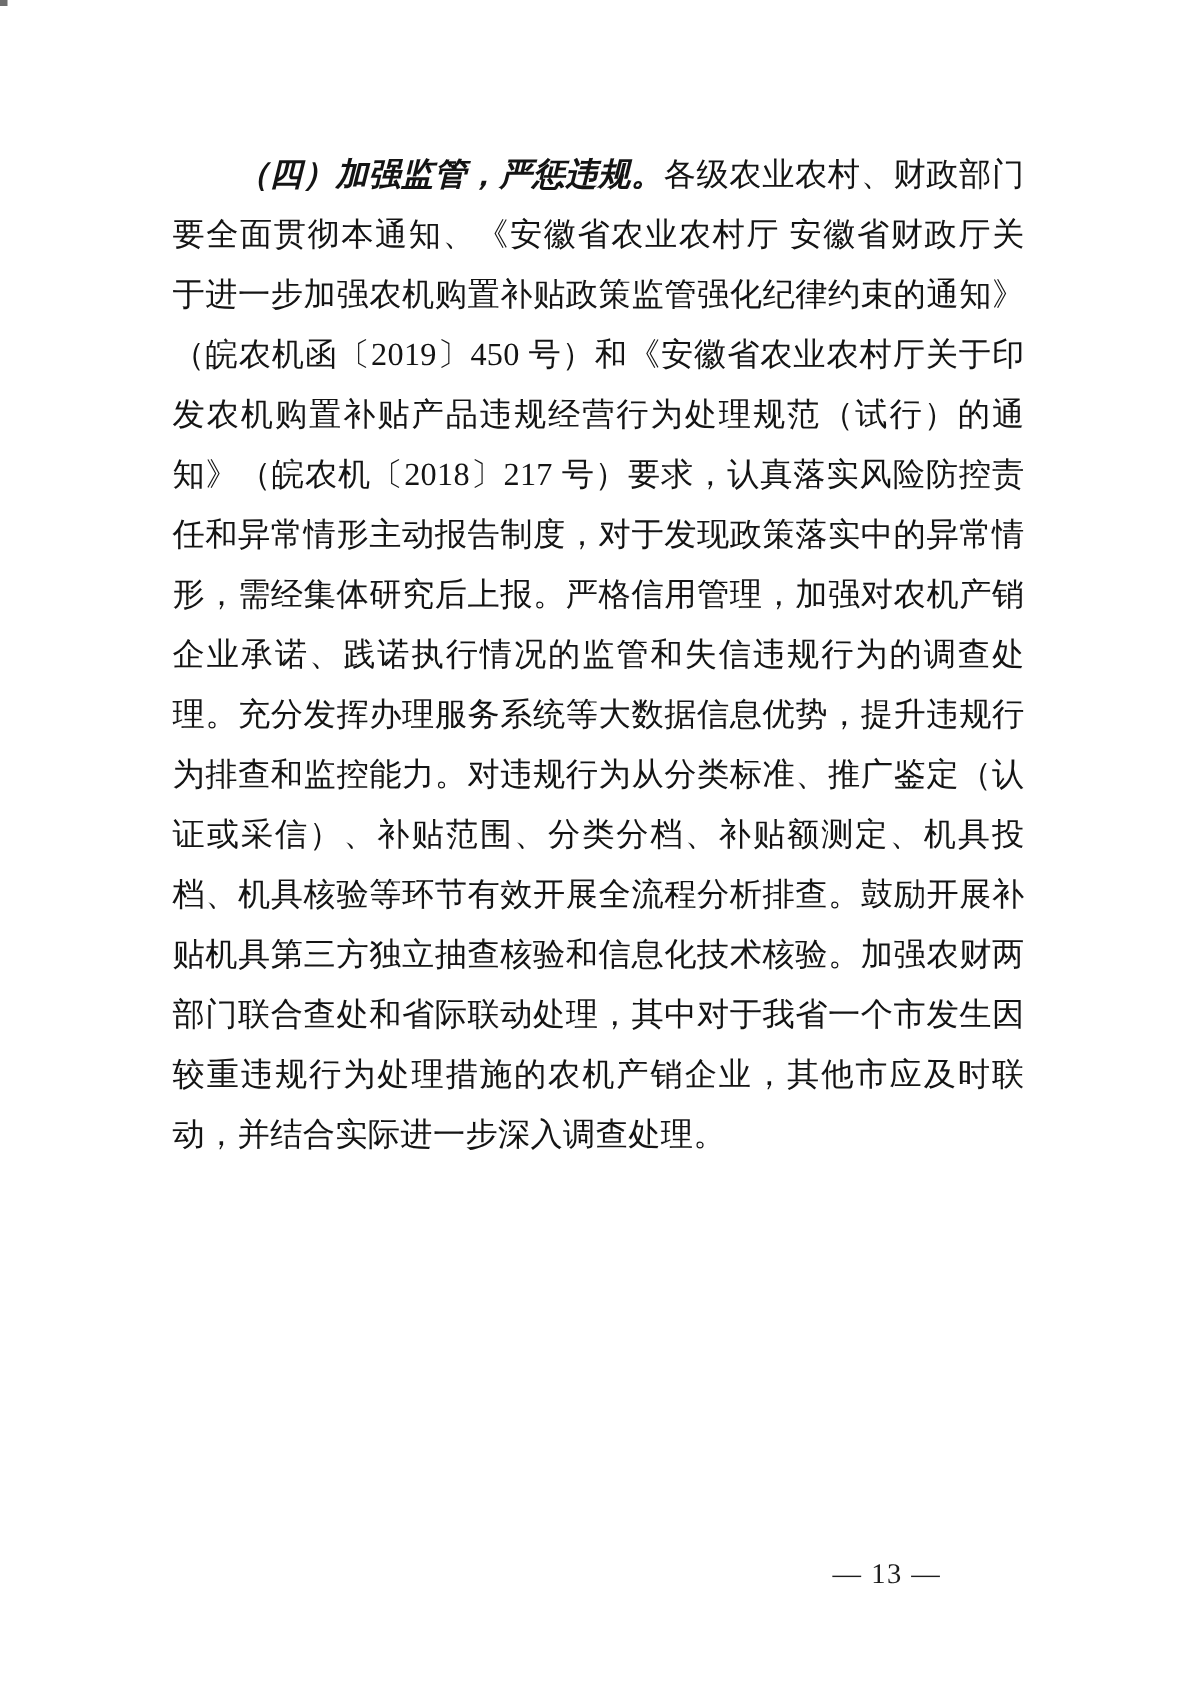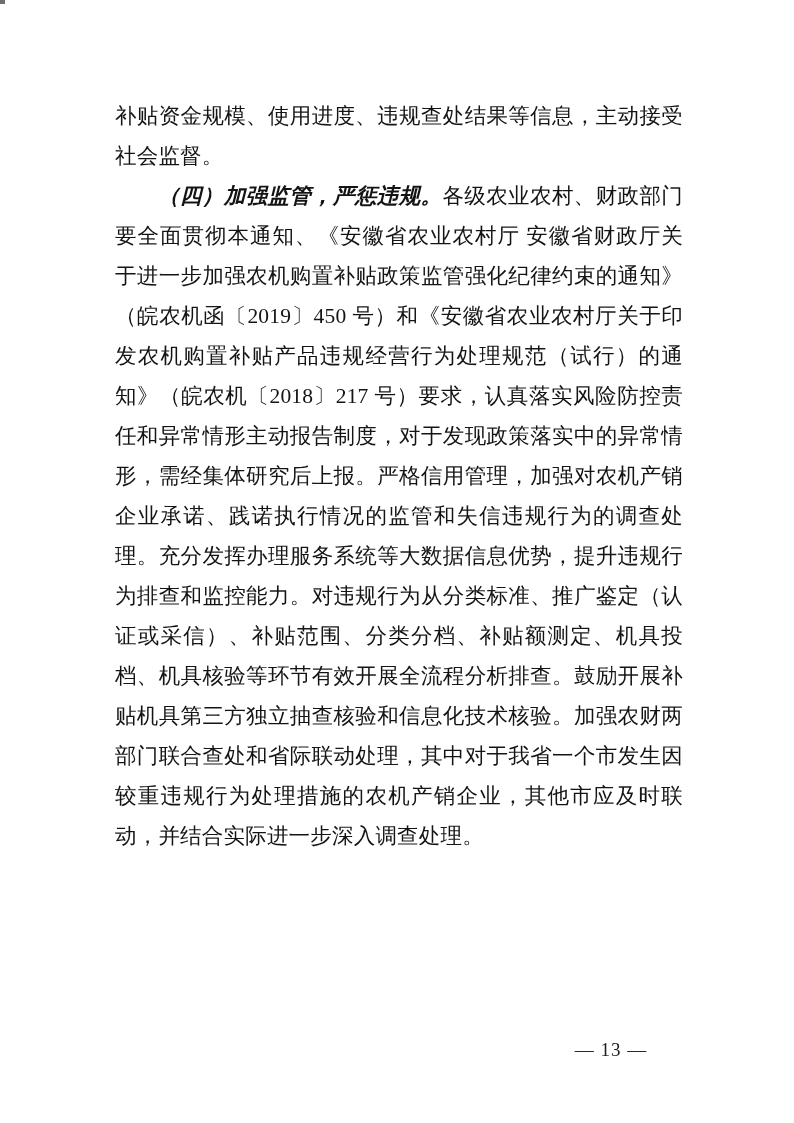--- a/index.html
+++ b/index.html
@@ -45,37 +45,36 @@
   }
   .section-heading {
     font-weight: bold;
     font-style: italic;
   }
   .page-number {
     position: absolute;
     left: 555px;
     top: 1036px;
     width: 112px;
-    text-align: center;
+    text-align: left;
     font-size: 19px;
     line-height: 28px;
     color: #1d1d1d;
     letter-spacing: 1px;
   }
 </style>
 </head>
 <body>
 
 <div class="page">
 
   <div class="scan-artifact"></div>
 
   <div class="content">
 
-    <p class="para"><span>补贴资金规模、使用进度、违规查处结果等信息，主动接受社会监督。</span></p>
 
     <p class="para indent"><span class="section-heading">（四）加强监管，严惩违规。</span><span>各级农业农村、财政部门要全面贯彻本通知、《安徽省农业农村厅 安徽省财政厅关于进一步加强农机购置补贴政策监管强化纪律约束的通知》（皖农机函〔2019〕450 号）和《安徽省农业农村厅关于印发农机购置补贴产品违规经营行为处理规范（试行）的通知》（皖农机〔2018〕217 号）要求，认真落实风险防控责任和异常情形主动报告制度，对于发现政策落实中的异常情形，需经集体研究后上报。严格信用管理，加强对农机产销企业承诺、践诺执行情况的监管和失信违规行为的调查处理。充分发挥办理服务系统等大数据信息优势，提升违规行为排查和监控能力。对违规行为从分类标准、推广鉴定（认证或采信）、补贴范围、分类分档、补贴额测定、机具投档、机具核验等环节有效开展全流程分析排查。鼓励开展补贴机具第三方独立抽查核验和信息化技术核验。加强农财两部门联合查处和省际联动处理，其中对于我省一个市发生因较重违规行为处理措施的农机产销企业，其他市应及时联动，并结合实际进一步深入调查处理。</span></p>
 
 
   </div>
 
   <div class="page-number">— 13 —</div>
 
 </div>
 

